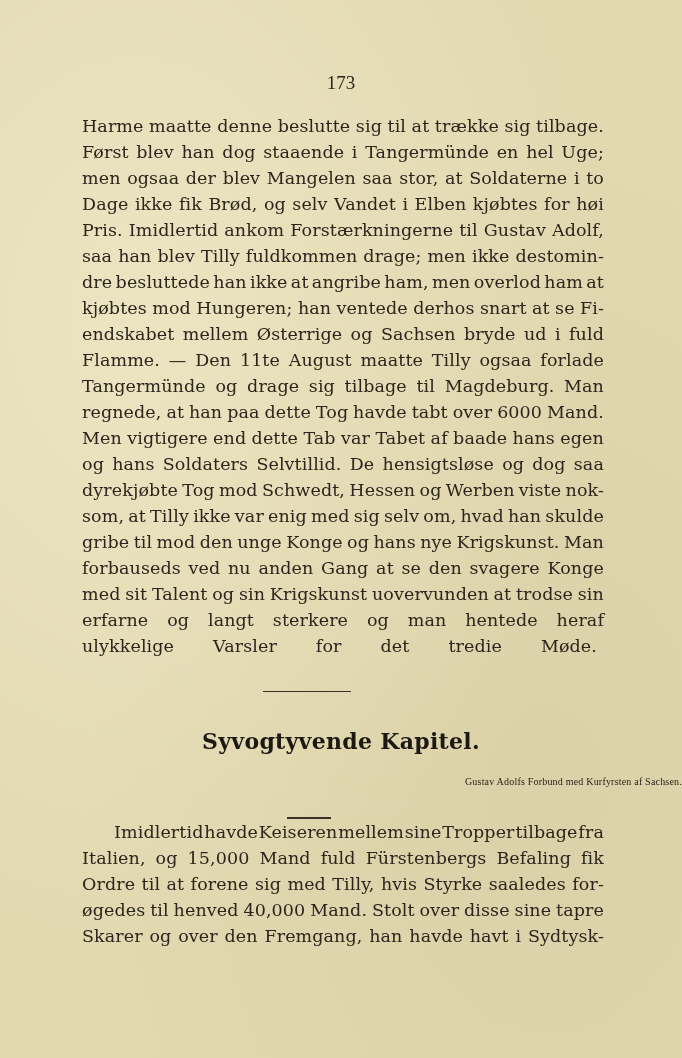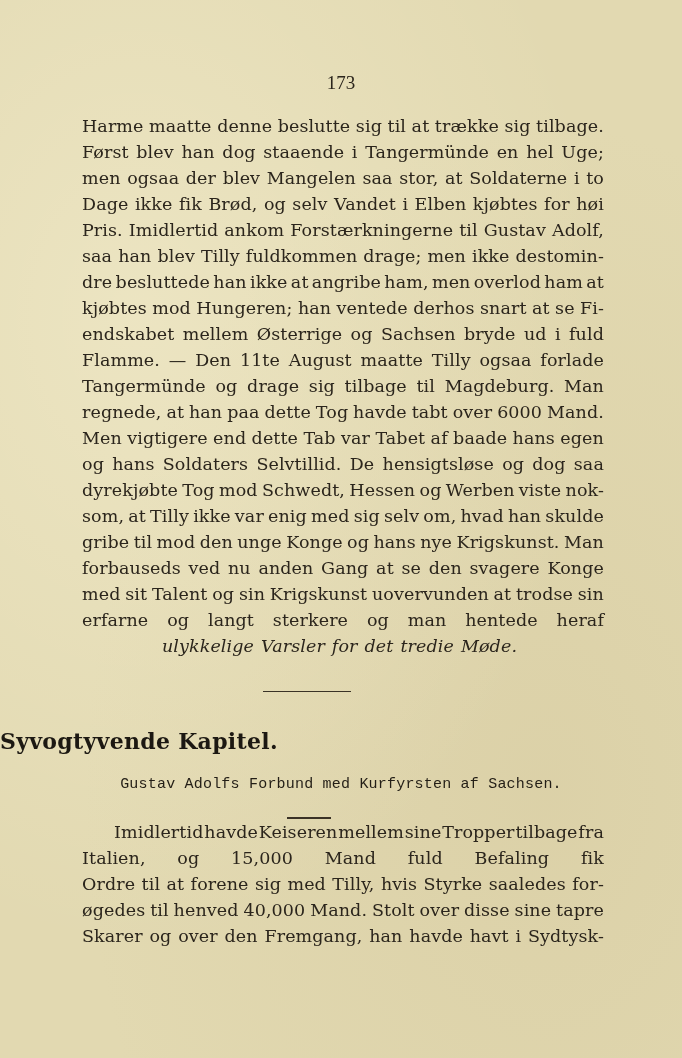--- a/index.html
+++ b/index.html
@@ -43,57 +43,56 @@
   .line {
     height: 26px;
     line-height: 26px;
     font-size: 17.5px;
     white-space: nowrap;
     display: flex;
     justify-content: space-between;
     letter-spacing: 0.1px;
   }
   .line.last {
-    justify-content: center;
-    font-style: italic;
+    justify-content: space-between;
   }
   .line .w {
     display: inline-block;
   }
   .line.last .w { margin-right: 7px; }
   .line.indent { padding-left: 32px; }
   .para1 { top: 113px; }
   .para2 { top: 819px; }
   .rule {
     position: absolute;
     height: 1px;
     background: #3a3226;
   }
   .rule-top { top: 691px; left: 263px; width: 88px; }
   .rule-bottom { top: 817px; left: 287px; width: 44px; height: 1.5px; }
   .chapter-title {
     position: absolute;
     top: 728px;
     left: 0;
     width: 682px;
-    text-align: left;
+    text-align: center;
     font-family: "DejaVu Serif", serif;
     font-weight: bold;
     font-size: 22px;
     color: #1c1812;
     letter-spacing: 0.3px;
   }
   .chapter-subtitle {
     position: absolute;
     top: 776px;
     left: 0;
     width: 682px;
-    text-align: center;
-    font-family: Liberation Mono, monospace;
-    font-size: 15px;
+    text-align: right;
+    font-family: Liberation Serif, serif;
+    font-size: 10px;
     color: #231e16;
     letter-spacing: 0.2px;
   }
 </style>
 </head>
 <body>
 
 <div class="page">
 
   <div class="page-number">173</div>
@@ -364,20 +363,21 @@
         <span class="w">Tropper</span>
         <span class="w">tilbage</span>
         <span class="w">fra</span>
       </div>
       <div class="line">
         <span class="w">Italien,</span>
         <span class="w">og</span>
         <span class="w">15,000</span>
         <span class="w">Mand</span>
         <span class="w">fuld</span>
+        <span class="w">Fürstenbergs</span>
         <span class="w">Befaling</span>
         <span class="w">fik</span>
       </div>
       <div class="line">
         <span class="w">Ordre</span>
         <span class="w">til</span>
         <span class="w">at</span>
         <span class="w">forene</span>
         <span class="w">sig</span>
         <span class="w">med</span>

